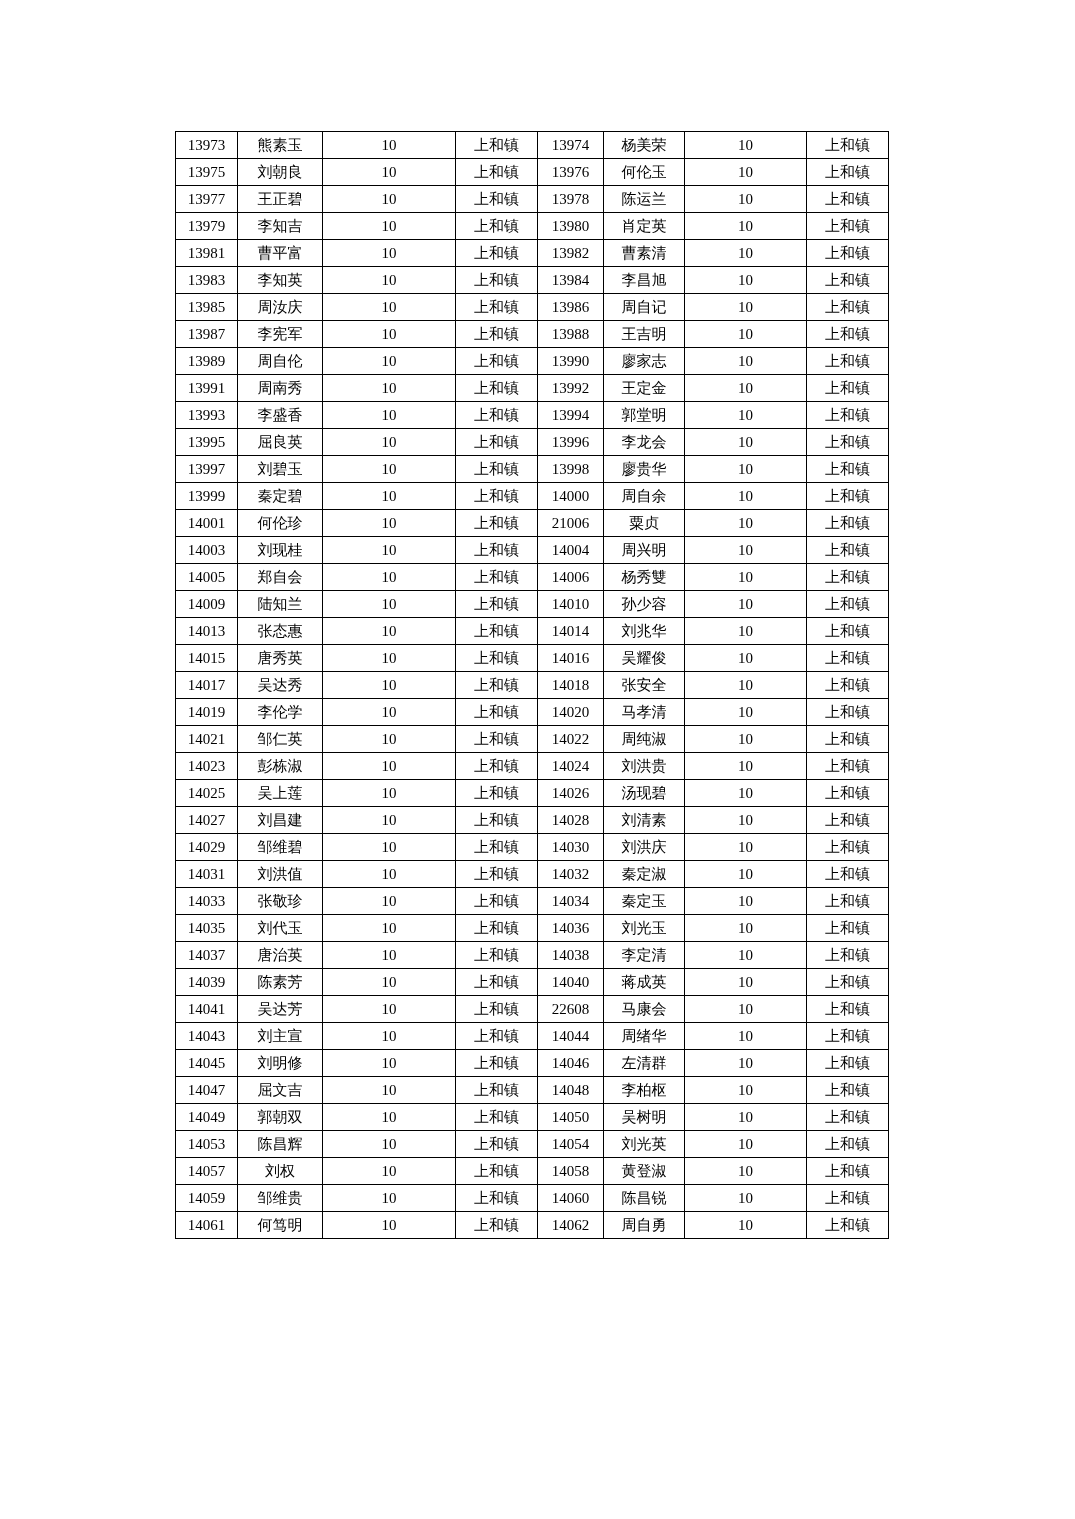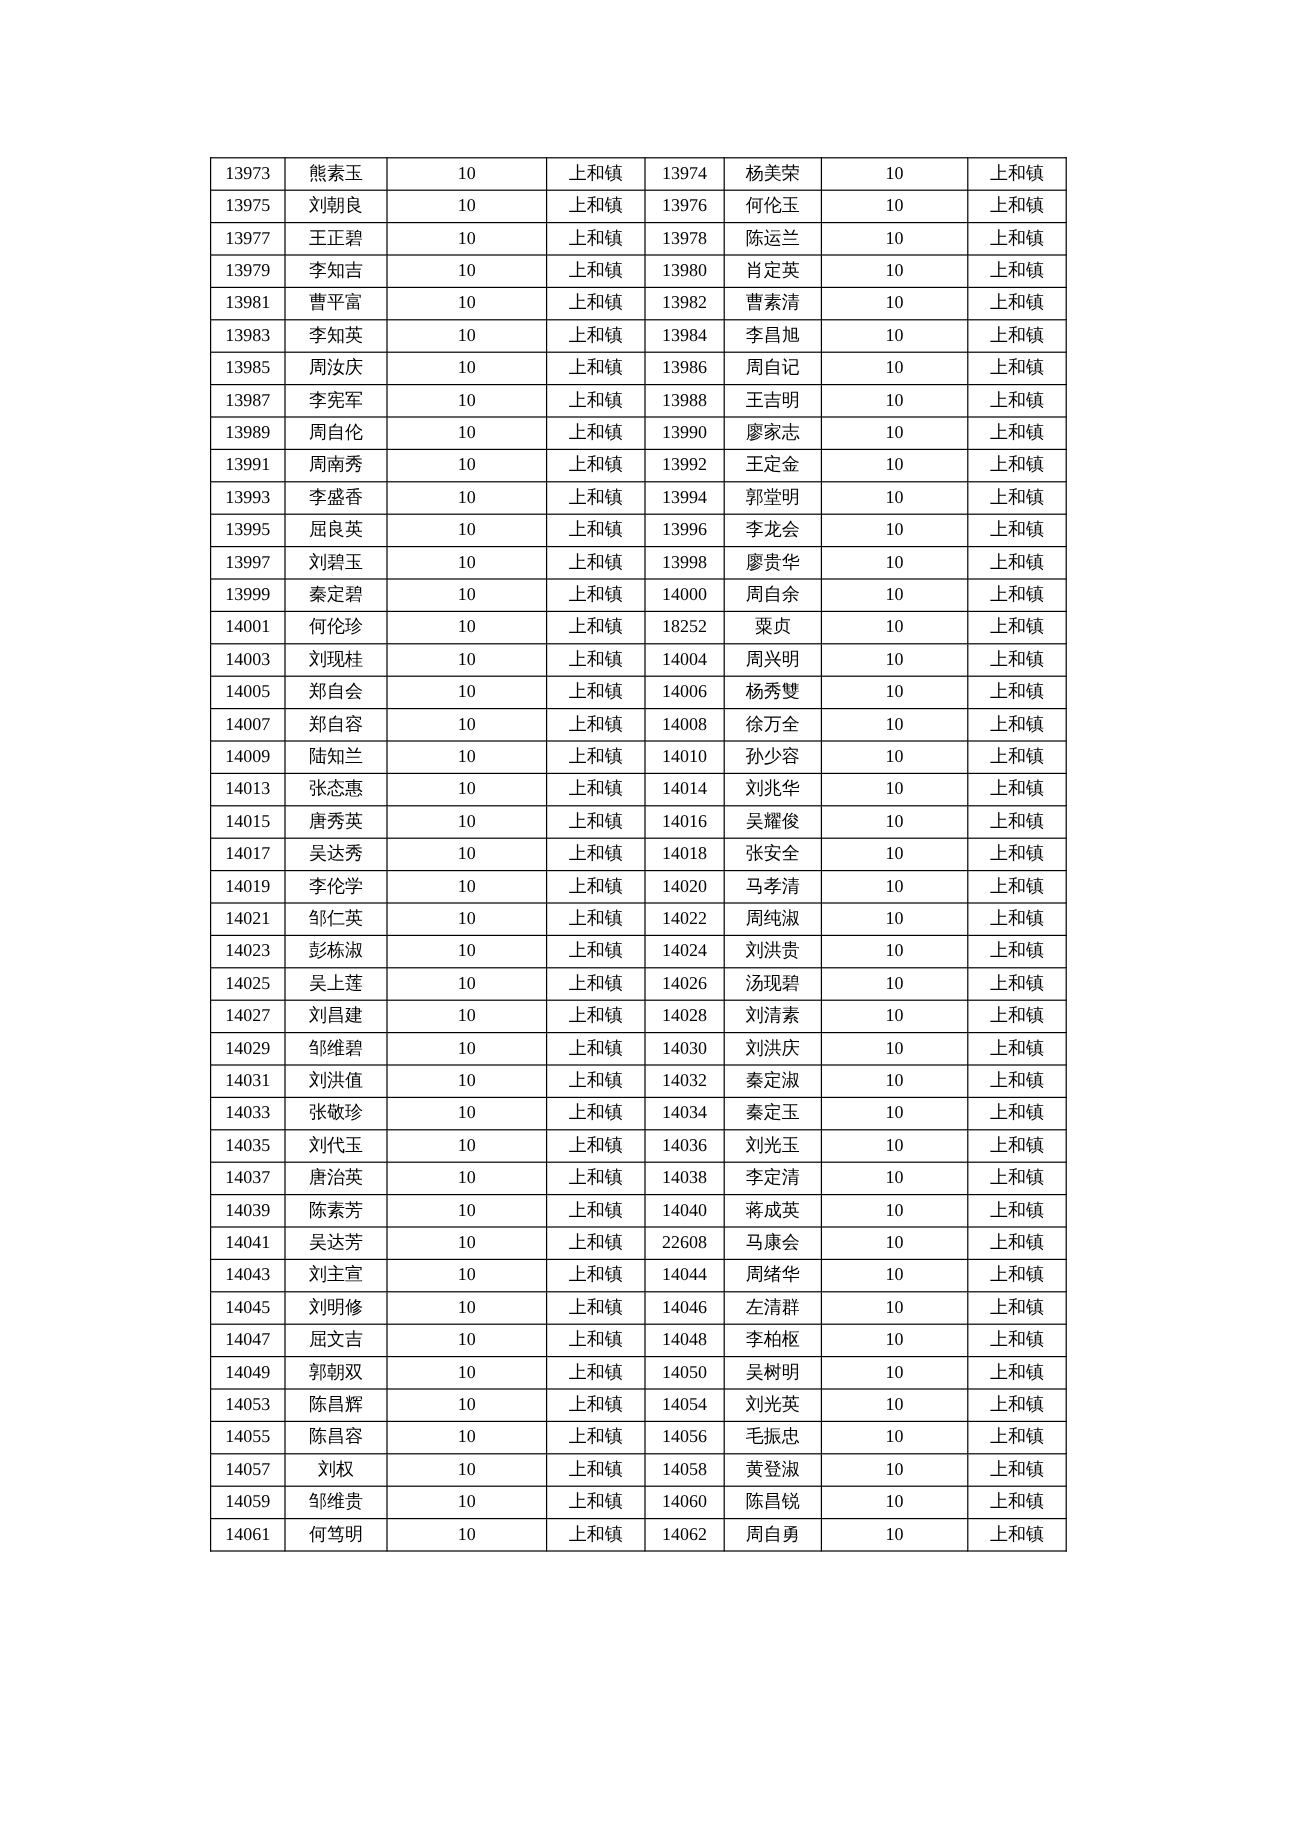--- a/index.html
+++ b/index.html
@@ -194,21 +194,21 @@
           <td>14000</td>
           <td>周自余</td>
           <td>10</td>
           <td>上和镇</td>
         </tr>
         <tr>
           <td>14001</td>
           <td>何伦珍</td>
           <td>10</td>
           <td>上和镇</td>
-          <td>18252</td>
+          <td>21006</td>
           <td>粟贞</td>
           <td>10</td>
           <td>上和镇</td>
         </tr>
         <tr>
           <td>14003</td>
           <td>刘现桂</td>
           <td>10</td>
           <td>上和镇</td>
           <td>14004</td>
@@ -220,30 +220,20 @@
           <td>14005</td>
           <td>郑自会</td>
           <td>10</td>
           <td>上和镇</td>
           <td>14006</td>
           <td>杨秀雙</td>
           <td>10</td>
           <td>上和镇</td>
         </tr>
         <tr>
-          <td>14007</td>
-          <td>郑自容</td>
-          <td>10</td>
-          <td>上和镇</td>
-          <td>14008</td>
-          <td>徐万全</td>
-          <td>10</td>
-          <td>上和镇</td>
-        </tr>
-        <tr>
           <td>14009</td>
           <td>陆知兰</td>
           <td>10</td>
           <td>上和镇</td>
           <td>14010</td>
           <td>孙少容</td>
           <td>10</td>
           <td>上和镇</td>
         </tr>
         <tr>
@@ -436,30 +426,20 @@
           <td>10</td>
           <td>上和镇</td>
         </tr>
         <tr>
           <td>14053</td>
           <td>陈昌辉</td>
           <td>10</td>
           <td>上和镇</td>
           <td>14054</td>
           <td>刘光英</td>
-          <td>10</td>
-          <td>上和镇</td>
-        </tr>
-        <tr>
-          <td>14055</td>
-          <td>陈昌容</td>
-          <td>10</td>
-          <td>上和镇</td>
-          <td>14056</td>
-          <td>毛振忠</td>
           <td>10</td>
           <td>上和镇</td>
         </tr>
         <tr>
           <td>14057</td>
           <td>刘权</td>
           <td>10</td>
           <td>上和镇</td>
           <td>14058</td>
           <td>黄登淑</td>

